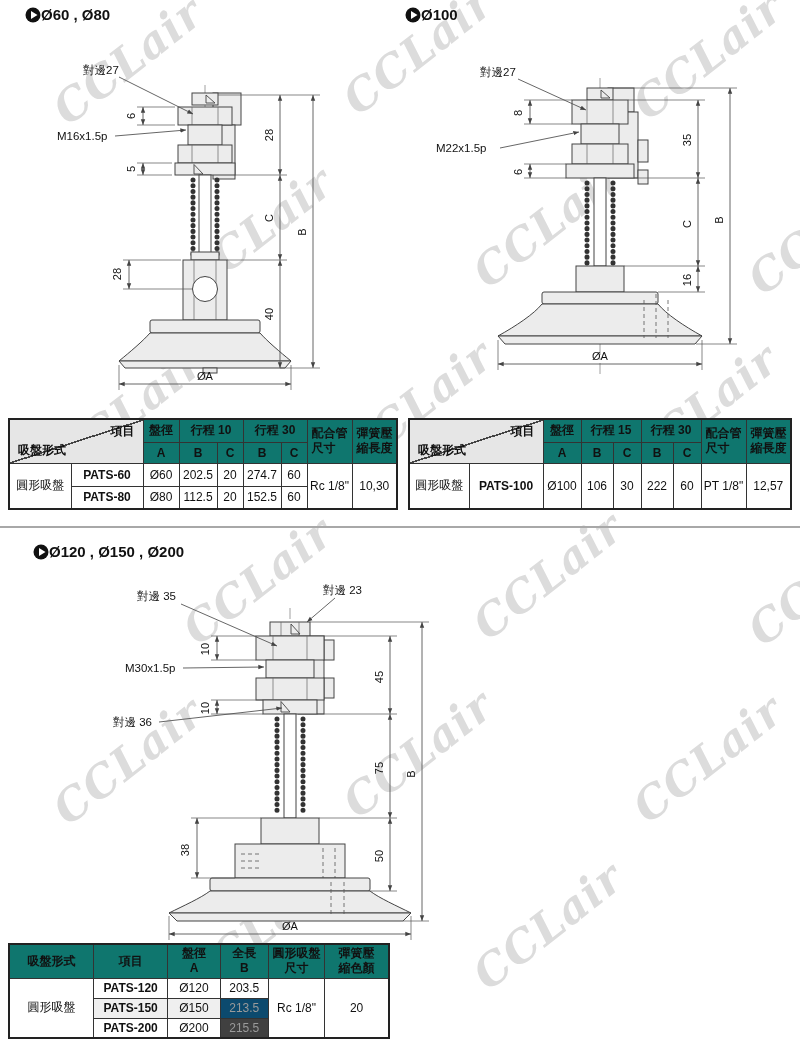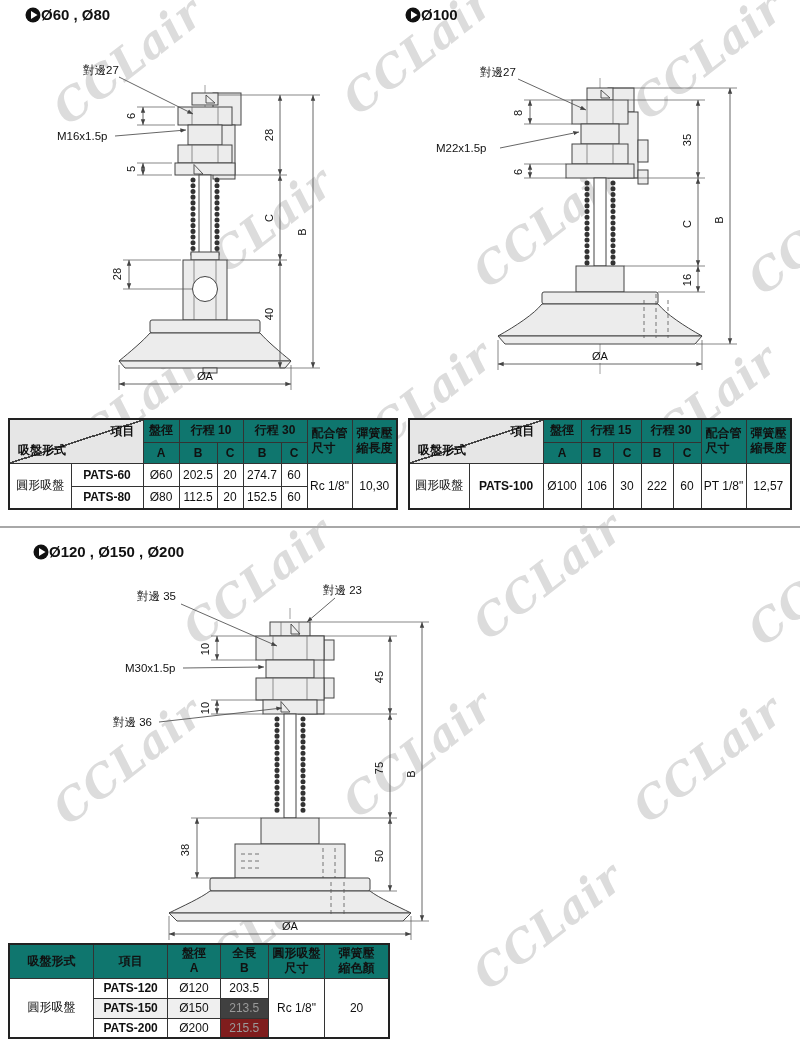--- a/index.html
+++ b/index.html
@@ -26,21 +26,21 @@
   .divider{position:absolute;z-index:2;left:0;width:800px;height:2px;background:#a8a8a8}
   table.spec{position:absolute;z-index:4;border-collapse:collapse;background:#fff;
       table-layout:fixed;font-size:12px;border:2px solid #222}
   .spec td{border:1px solid #333;text-align:center;vertical-align:middle;
       padding:1px 2px;overflow:hidden}
   .spec td.hd{background:#0f766e;font-weight:bold}
   .spec td.white-hd{font-weight:normal}
   .spec td.model{font-weight:bold}
   .spec td.pre{white-space:pre-line;line-height:1.25;text-align:left;padding-left:4px}
   .spec td.prec{white-space:pre-line;line-height:1.25;text-align:center}
-  .spec td.muted{color:#9a9a9a;background:#404040}
+  .spec td.muted{color:#9a9a9a;background:#0c4a6e}
   .spec td.shade{background:#efefef}
   .diag{position:relative;background:
       linear-gradient(to bottom right,#e6e6e6 calc(50% - .8px),#444 calc(50% - .8px),
       #444 calc(50% + .8px),#e6e6e6 calc(50% + .8px));font-weight:bold}
   .diag .tr{position:absolute;top:3px;right:8px}
   .diag .bl{position:absolute;bottom:4px;left:8px}
 </style>
 </head>
 <body>
 
@@ -437,16 +437,16 @@
     <td rowspan="3">20</td>
   </tr>
   <tr style="height:20px">
     <td class="model shade">PATS-150</td>
     <td class="shade">Ø150</td>
     <td class="muted">213.5</td>
   </tr>
   <tr style="height:20px">
     <td class="model">PATS-200</td>
     <td>Ø200</td>
-    <td class="muted" style="background:#7f1d1d">215.5</td>
+    <td class="muted" style="background:#404040">215.5</td>
   </tr>
 </tbody>
   </table>
 
 </body></html>

